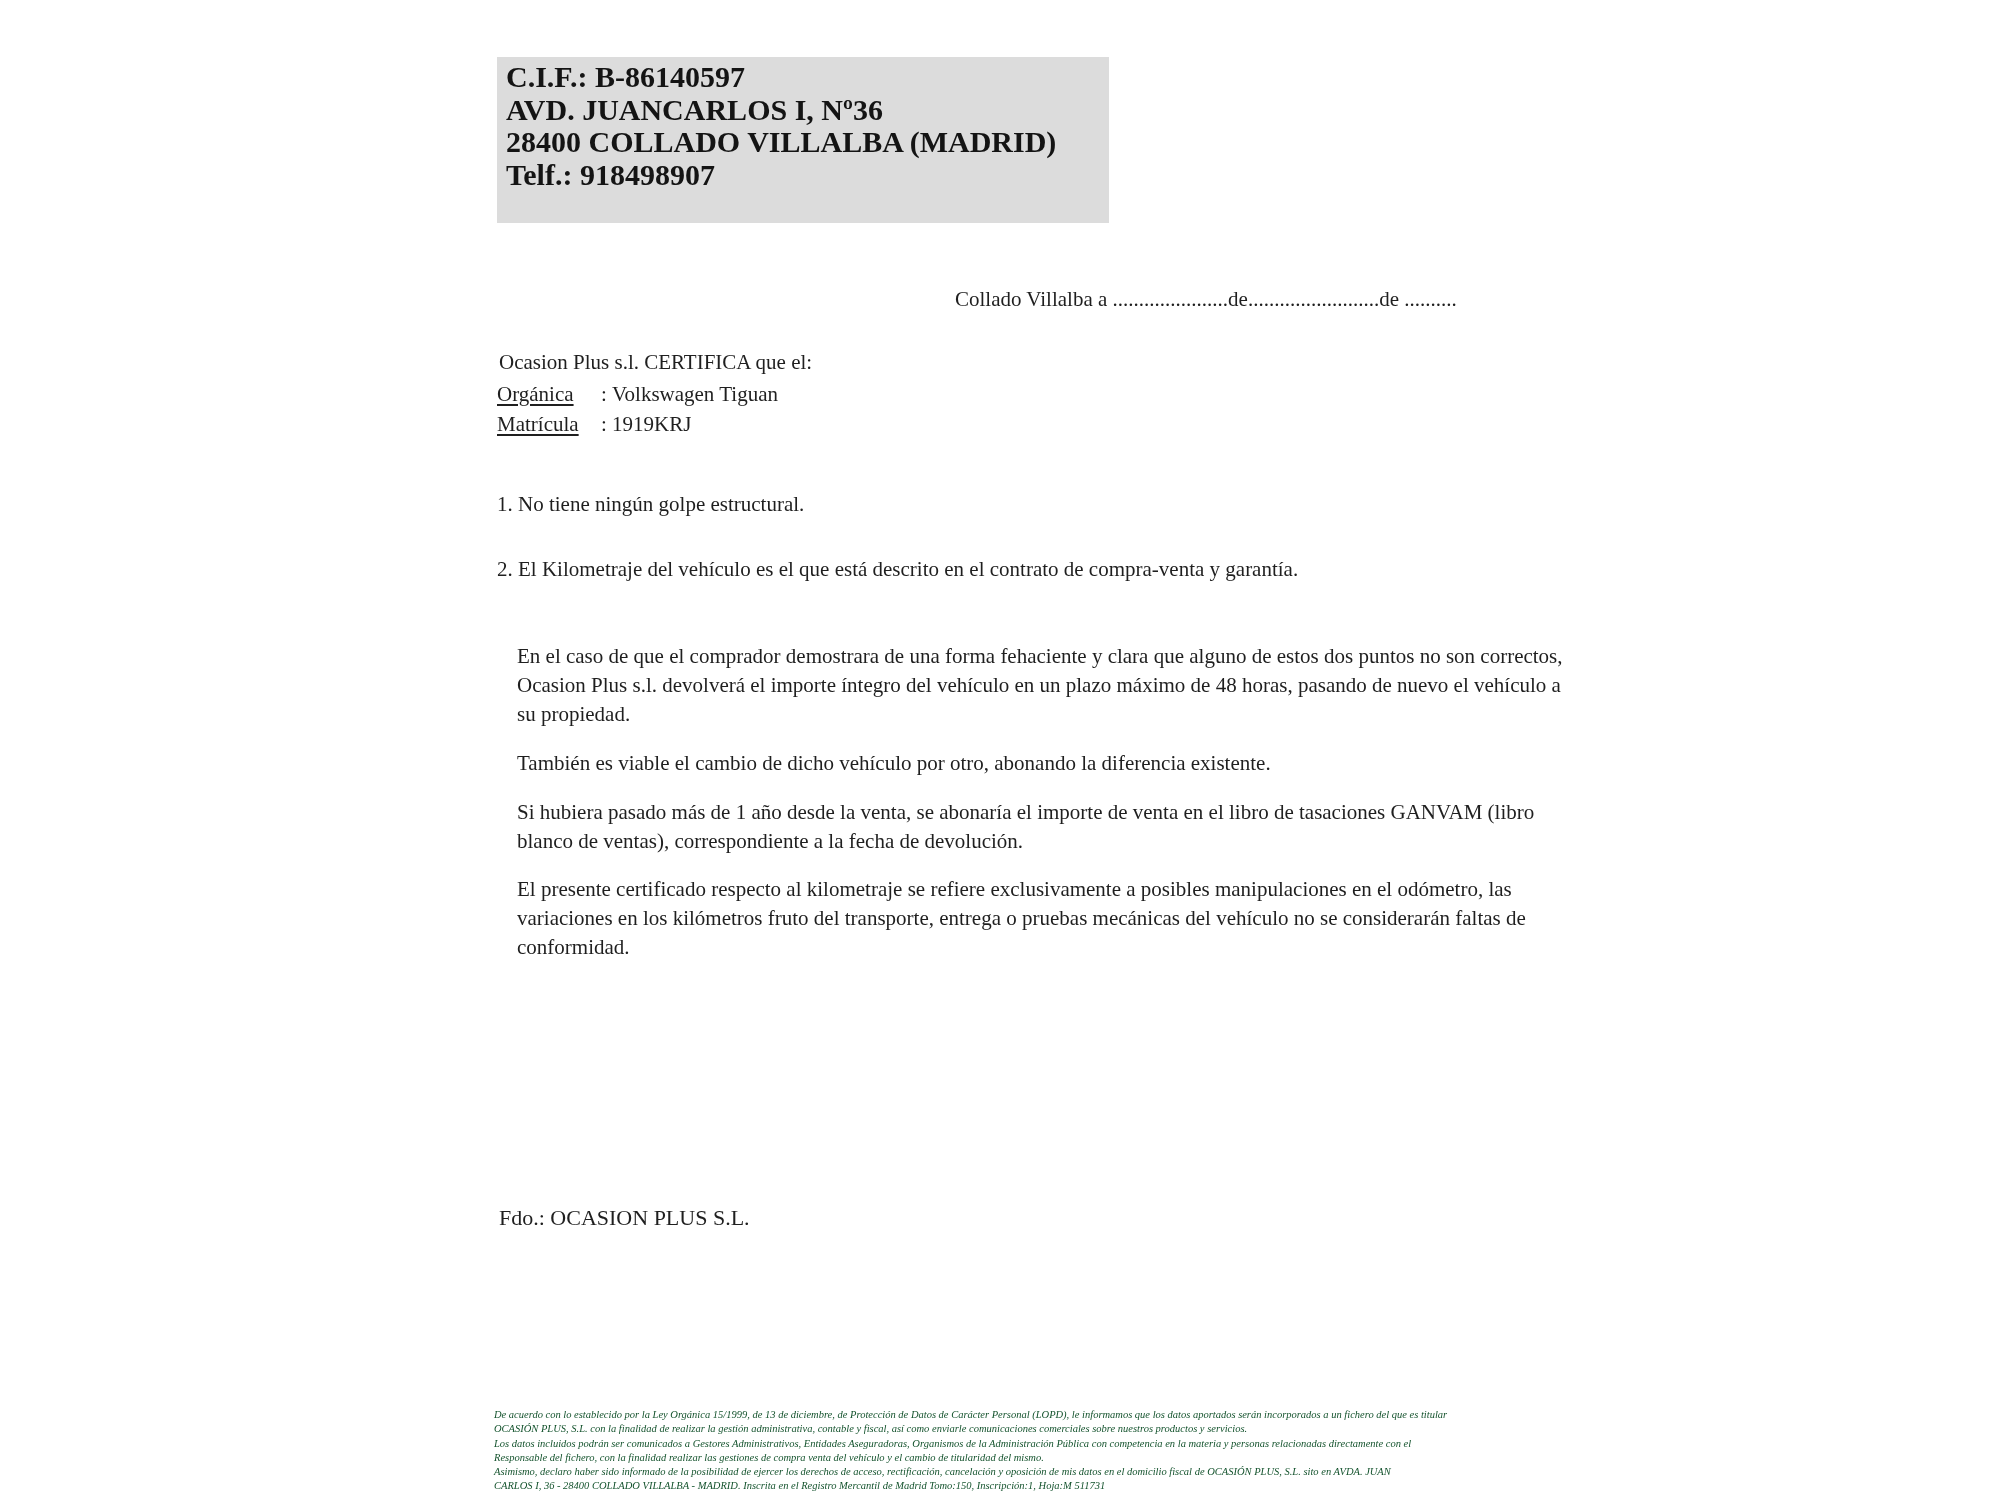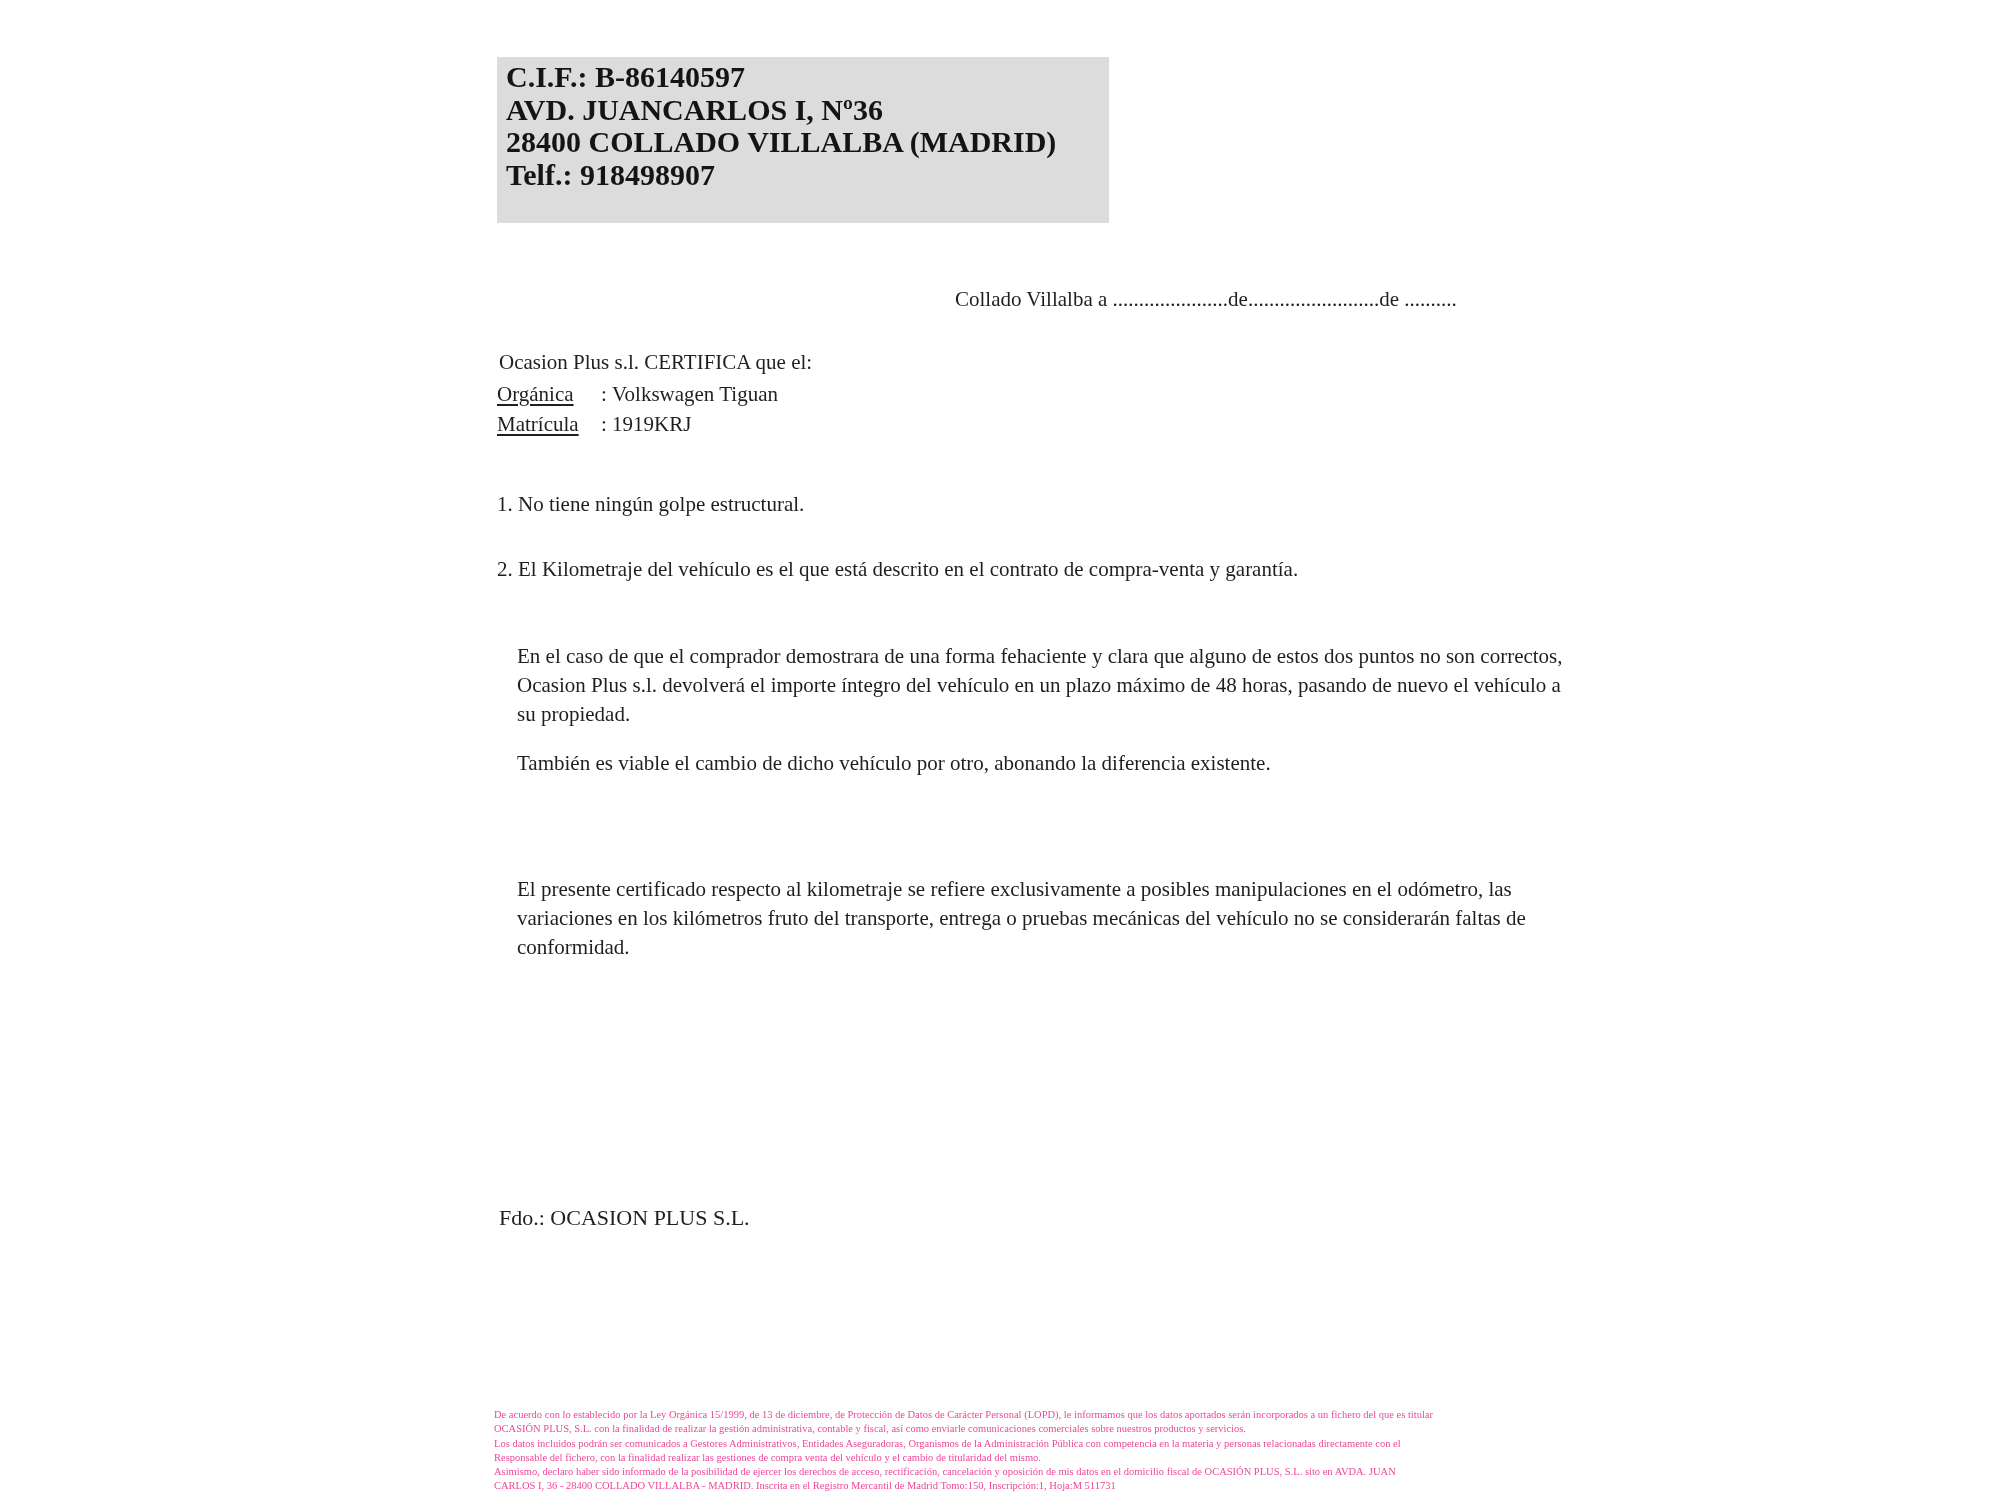--- a/index.html
+++ b/index.html
@@ -106,21 +106,22 @@
     font-size: 22px;
     white-space: nowrap;
   }
 
   
   .legal {
     position: absolute;
     left: 494px;
     top: 1408px;
     width: 1500px;
-    color: #ec4899;
+    color: #14532d;
+    font-style: italic;
   }
   .legal .lline {
     font-size: 10.5px;
     line-height: 14.3px;
     white-space: nowrap;
   }
 </style>
 </head>
 <body>
 
@@ -143,20 +144,21 @@
 
   <div class="field-row row-1">
     <span class="field-label"><span class="u">Matrícula</span></span><span>:</span>&nbsp;<span>1919KRJ</span>
   </div>
 
   <div class="point p-0">1. No tiene ningún golpe estructural.</div>
   <div class="point p-1">2. El Kilometraje del vehículo es el que está descrito en el contrato de compra-venta y garantía.</div>
 
   <div class="para para-0">En el caso de que el comprador demostrara de una forma fehaciente y clara que alguno de estos dos puntos no son correctos, Ocasion Plus s.l. devolverá el importe íntegro del vehículo en un plazo máximo de 48 horas, pasando de nuevo el vehículo a su propiedad.</div>
   <div class="para para-1">También es viable el cambio de dicho vehículo por otro, abonando la diferencia existente.</div>
+  <div class="para para-2">Si hubiera pasado más de 1 año desde la venta, se abonaría el importe de venta en el libro de tasaciones GANVAM (libro blanco de ventas), correspondiente a la fecha de devolución.</div>
   <div class="para para-3">El presente certificado respecto al kilometraje se refiere exclusivamente a posibles manipulaciones en el odómetro, las variaciones en los kilómetros fruto del transporte, entrega o pruebas mecánicas del vehículo no se considerarán faltas de conformidad.</div>
 
   <div class="signature">Fdo.: OCASION PLUS S.L.</div>
 
   <div class="legal">
     <div class="lline">De acuerdo con lo establecido por la Ley Orgánica 15/1999, de 13 de diciembre, de Protección de Datos de Carácter Personal (LOPD), le informamos que los datos aportados serán incorporados a un fichero del que es titular</div>
     <div class="lline">OCASIÓN PLUS, S.L. con la finalidad de realizar la gestión administrativa, contable y fiscal, así como enviarle comunicaciones comerciales sobre nuestros productos y servicios.</div>
     <div class="lline">Los datos incluidos podrán ser comunicados a Gestores Administrativos, Entidades Aseguradoras, Organismos de la Administración Pública con competencia en la materia y personas relacionadas directamente con el</div>
     <div class="lline">Responsable del fichero, con la finalidad realizar las gestiones de compra venta del vehículo y el cambio de titularidad del mismo.</div>
     <div class="lline">Asimismo, declaro haber sido informado de la posibilidad de ejercer los derechos de acceso, rectificación, cancelación y oposición de mis datos en el domicilio fiscal de OCASIÓN PLUS, S.L. sito en AVDA. JUAN</div>

